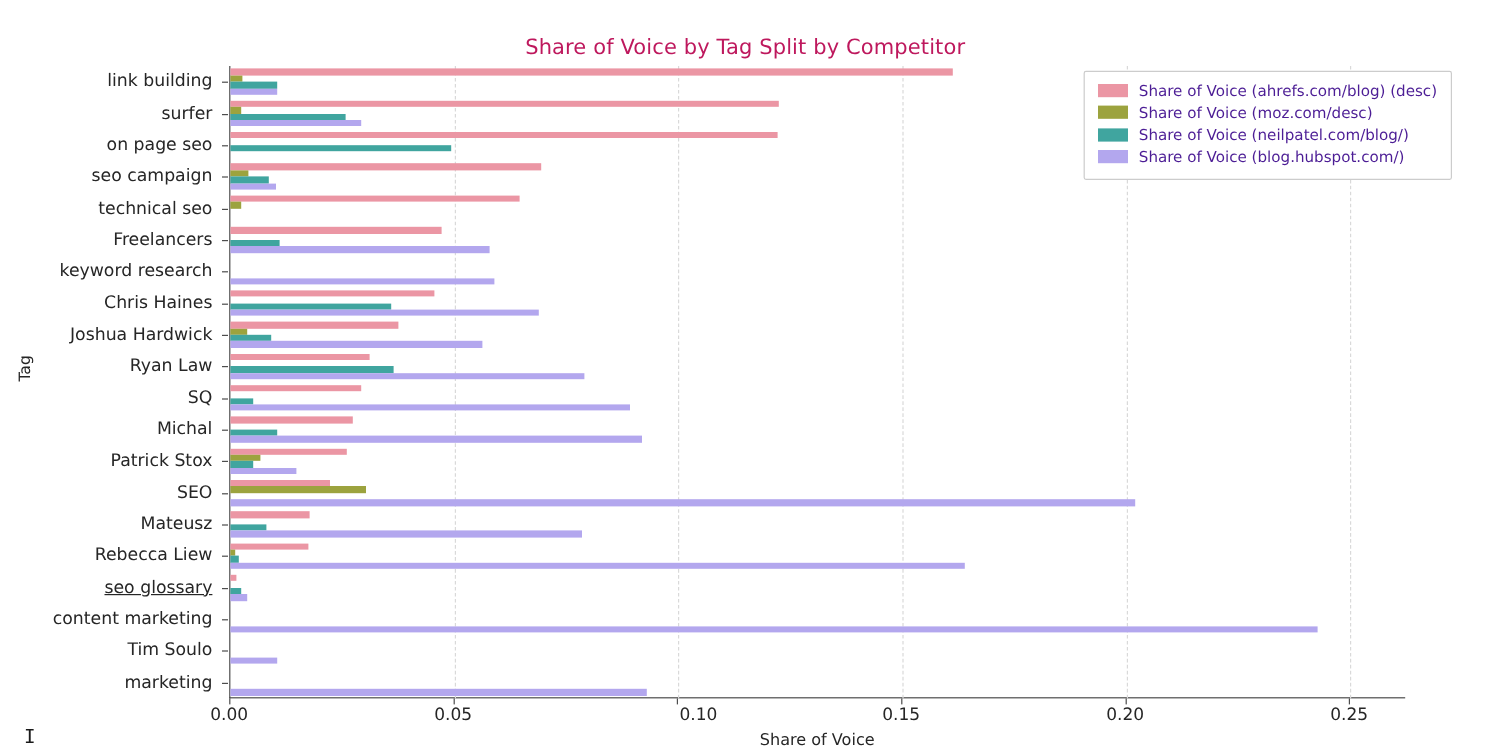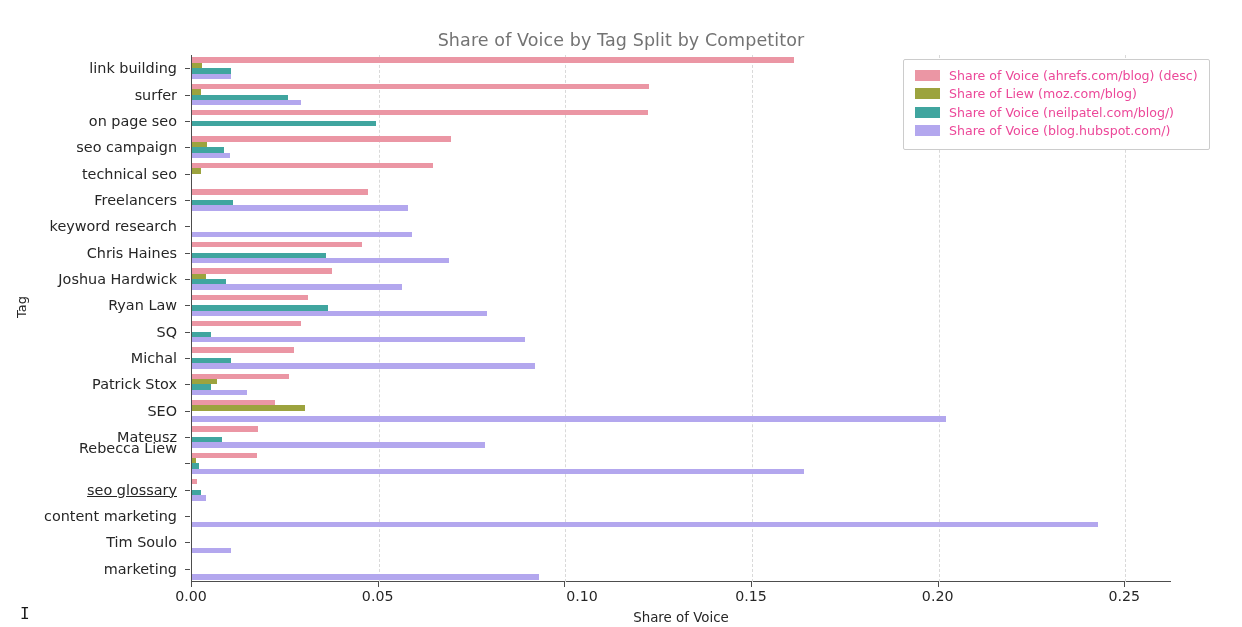--- a/index.html
+++ b/index.html
@@ -16,21 +16,21 @@
     height: 627px;
     background: #ffffff;
   }
   
   #chart-title {
     position: absolute;
     left: 0; top: 30px;
     width: 1242px;
     text-align: center;
     font-size: 17.5px;
-    color: #737373;
+    color: #be185d;
     letter-spacing: 0.1px;
   }
   
   #plot-area {
     position: absolute;
     left: 191px;
     top: 55px;
     width: 980px;
     height: 527px;
     border-left: 1.3px solid #4d4d4d;
@@ -142,21 +142,21 @@
     height: 18.5px;
   }
   .legend-swatch {
     width: 25px;
     height: 11px;
     margin-right: 9px;
     flex: 0 0 auto;
   }
   .legend-text {
     font-size: 12.6px;
-    color: #ec4899;
+    color: #4c1d95;
     white-space: nowrap;
   }
   
   #cursor-caret {
     position: absolute;
     left: 20px;
     top: 604px;
     font-size: 16px;
     color: #1a1a1a;
     font-family: "DejaVu Sans Mono", monospace;
@@ -195,21 +195,21 @@
       <div class="y-label" style="top: 276.675px;">SQ</div>
       <div class="y-tick" style="top: 276.675px;"></div>
       <div class="y-label" style="top: 303.025px;">Michal</div>
       <div class="y-tick" style="top: 303.025px;"></div>
       <div class="y-label" style="top: 329.375px;">Patrick Stox</div>
       <div class="y-tick" style="top: 329.375px;"></div>
       <div class="y-label" style="top: 355.725px;">SEO</div>
       <div class="y-tick" style="top: 355.725px;"></div>
       <div class="y-label" style="top: 382.075px;">Mateusz</div>
       <div class="y-tick" style="top: 382.075px;"></div>
-      <div class="y-label" style="top: 393px;">Rebecca Liew</div>
+      <div class="y-label" style="top: 408px;">Rebecca Liew</div>
       <div class="y-tick" style="top: 408.425px;"></div>
       <div class="y-label" style="top: 434.775px; text-decoration: underline;">seo glossary</div>
       <div class="y-tick" style="top: 434.775px;"></div>
       <div class="y-label" style="top: 461.125px;">content marketing</div>
       <div class="y-tick" style="top: 461.125px;"></div>
       <div class="y-label" style="top: 487.475px;">Tim Soulo</div>
       <div class="y-tick" style="top: 487.475px;"></div>
       <div class="y-label" style="top: 513.825px;">marketing</div>
       <div class="y-tick" style="top: 513.825px;"></div>
     </div>
@@ -335,21 +335,21 @@
     </div>
 
   <div id="legend">
     <div id="legend-rows">
         <div class="legend-row">
           <span class="legend-swatch" style="background: rgb(235, 150, 164);"></span>
           <span class="legend-text">Share of Voice (ahrefs.com/blog) (desc)</span>
         </div>
         <div class="legend-row">
           <span class="legend-swatch" style="background: rgb(156, 163, 62);"></span>
-          <span class="legend-text">Share of Liew (moz.com/blog)</span>
+          <span class="legend-text">Share of Voice (moz.com/desc)</span>
         </div>
         <div class="legend-row">
           <span class="legend-swatch" style="background: rgb(64, 165, 159);"></span>
           <span class="legend-text">Share of Voice (neilpatel.com/blog/)</span>
         </div>
         <div class="legend-row">
           <span class="legend-swatch" style="background: rgb(179, 167, 238);"></span>
           <span class="legend-text">Share of Voice (blog.hubspot.com/)</span>
         </div>
       </div>

